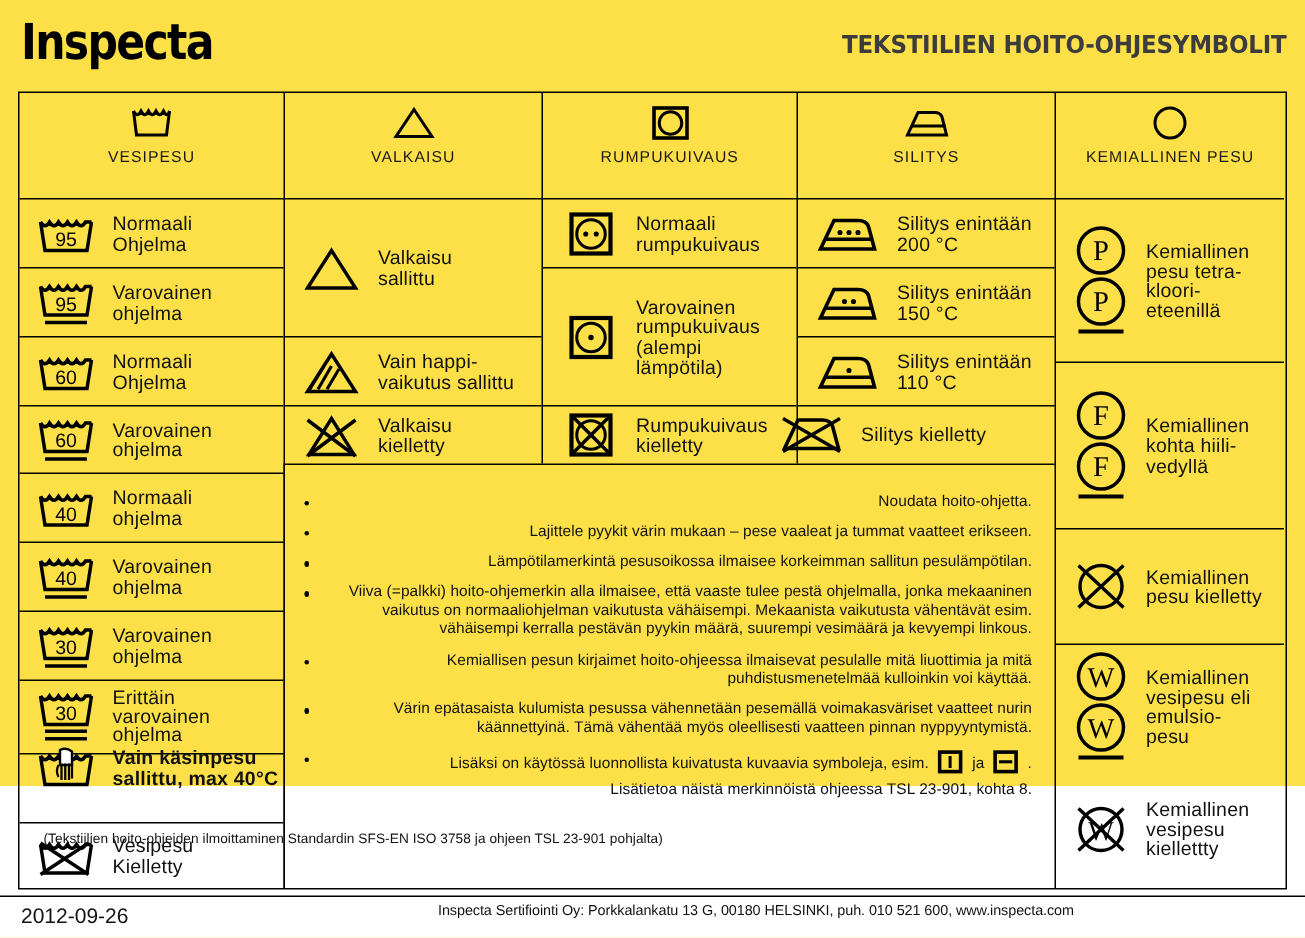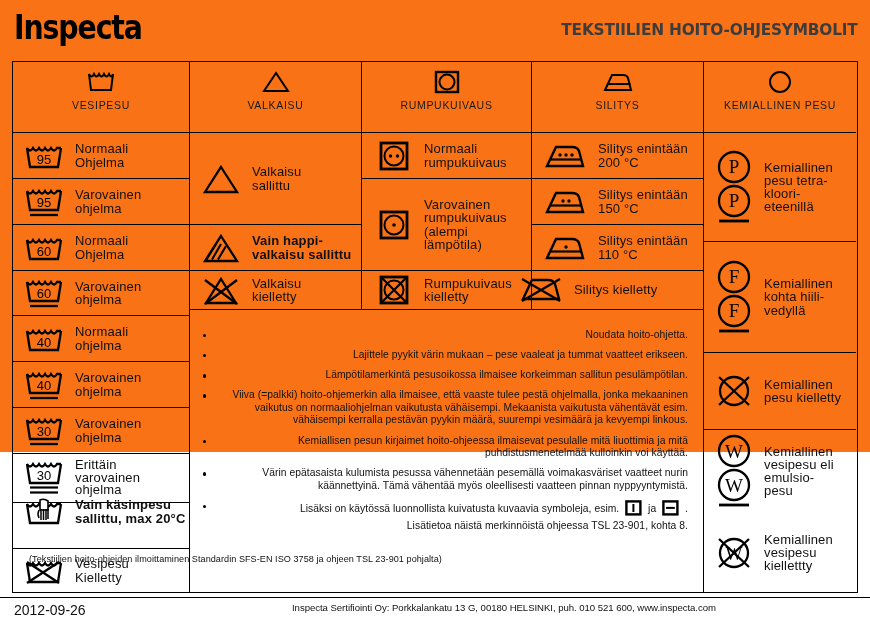--- a/index.html
+++ b/index.html
@@ -6,22 +6,22 @@
   html, body {
     margin: 0; padding: 0;
     width: 870px; height: 625px;
     background: #ffffff;
     font-family: "Liberation Sans", sans-serif;
     color: #000000;
     overflow: hidden;
   }
   #page {
     position: relative;
-    width: 870px; height: 452px;
-    background: #f97316;
+    width: 870px; height: 524px;
+    background: #fde047;
   }
 
   
   #header {
     position: absolute; left: 0; top: 0;
     width: 870px; height: 60px;
   }
   #logo {
     position: absolute; left: 14px; top: 8px;
     font-family: "DejaVu Sans", sans-serif;
@@ -329,21 +329,21 @@
         <svg width="44" height="32" viewBox="0 0 44 32">
           <path d="M5 8 L8 27 L36 27 L39 8" fill="none" stroke="#000" stroke-width="2.3"></path>
           <path d="M5 8 Q8 13 11 8 Q14 13 17 8 Q20 13 23 8 Q26 13 29 8 Q32 13 35 8 L39 8" fill="none" stroke="#000" stroke-width="2.3"></path>
           <path d="M18 4 Q22 2 26 5 L26 14 L18 14 Z" fill="#fff" stroke="#000" stroke-width="1.6"></path>
           <path d="M19 13 L19 24 M21.5 13 L21.5 24 M24 13 L24 24 M26 13 L26 23" stroke="#000" stroke-width="1.5"></path>
           <path d="M17 14 Q15 18 17 22" fill="none" stroke="#000" stroke-width="1.5"></path>
         </svg>
       </div>
       <div class="txt">
         <div>Vain käsinpesu</div>
-          <div>sallittu, max 20°C</div>
+          <div>sallittu, max 40°C</div>
       </div>
     </div>
 
     <div class="cell" style="left:0;top:487px;width:176px;height:43px;">
       <div class="sym" style="width:62px;">
         <svg width="44" height="32" viewBox="0 0 44 32">
           <path d="M5 8 L8 27 L36 27 L39 8" fill="none" stroke="#000" stroke-width="2.3"></path>
           <path d="M5 8 Q8 13 11 8 Q14 13 17 8 Q20 13 23 8 Q26 13 29 8 Q32 13 35 8 L39 8" fill="none" stroke="#000" stroke-width="2.3"></path>
           <path d="M5 7 L37 28 M37 7 L5 28" stroke="#000" stroke-width="2.3"></path>
         </svg>
@@ -363,30 +363,30 @@
         <svg width="44" height="34" viewBox="0 0 44 34">
           <path d="M22 5 L38 30 L6 30 Z" fill="none" stroke="#000" stroke-width="2.3"></path>
         </svg>
       </div>
       <div class="txt">
         <div>Valkaisu</div>
           <div>sallittu</div>
       </div>
     </div>
 
-    <div class="cell" style="left:177px;top:163px;width:171px;height:45px;font-weight:bold;">
+    <div class="cell" style="left:177px;top:163px;width:171px;height:45px;">
       <div class="sym" style="width:62px;">
         <svg width="44" height="34" viewBox="0 0 44 34">
           <path d="M22 5 L38 30 L6 30 Z" fill="none" stroke="#000" stroke-width="2.3"></path>
           <path d="M17 13 L7.5 28.5 M22 13 L13 28.5 M27 15 L19 28.5" stroke="#000" stroke-width="2.1"></path>
         </svg>
       </div>
       <div class="txt">
         <div>Vain happi-</div>
-          <div>valkaisu sallittu</div>
+          <div>vaikutus sallittu</div>
       </div>
     </div>
 
     <div class="cell" style="left:177px;top:209px;width:171px;height:38px;">
       <div class="sym" style="width:62px;">
         <svg width="44" height="34" viewBox="0 0 44 34">
           <path d="M22 6 L37 30 L7 30 Z" fill="none" stroke="#000" stroke-width="2.3"></path>
           <path d="M6 7 L38 31 M38 7 L6 31" stroke="#000" stroke-width="2.3"></path>
         </svg>
       </div>

